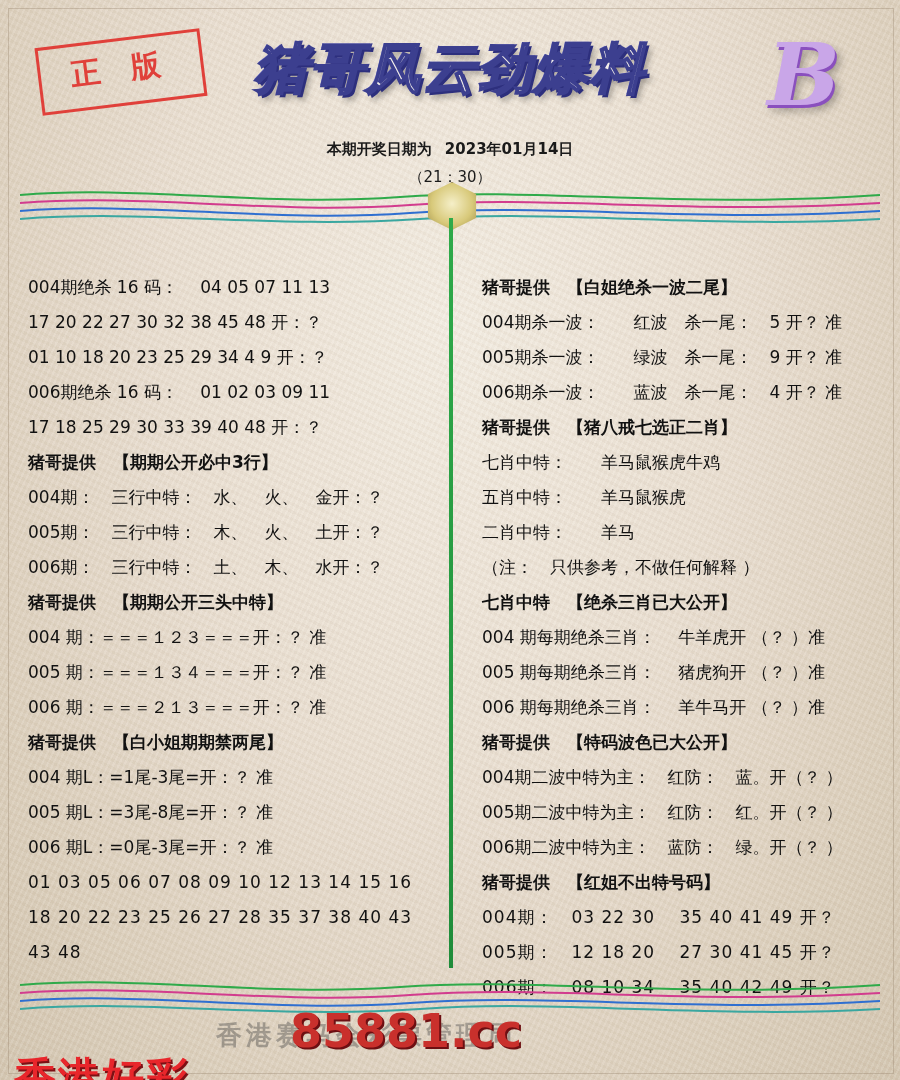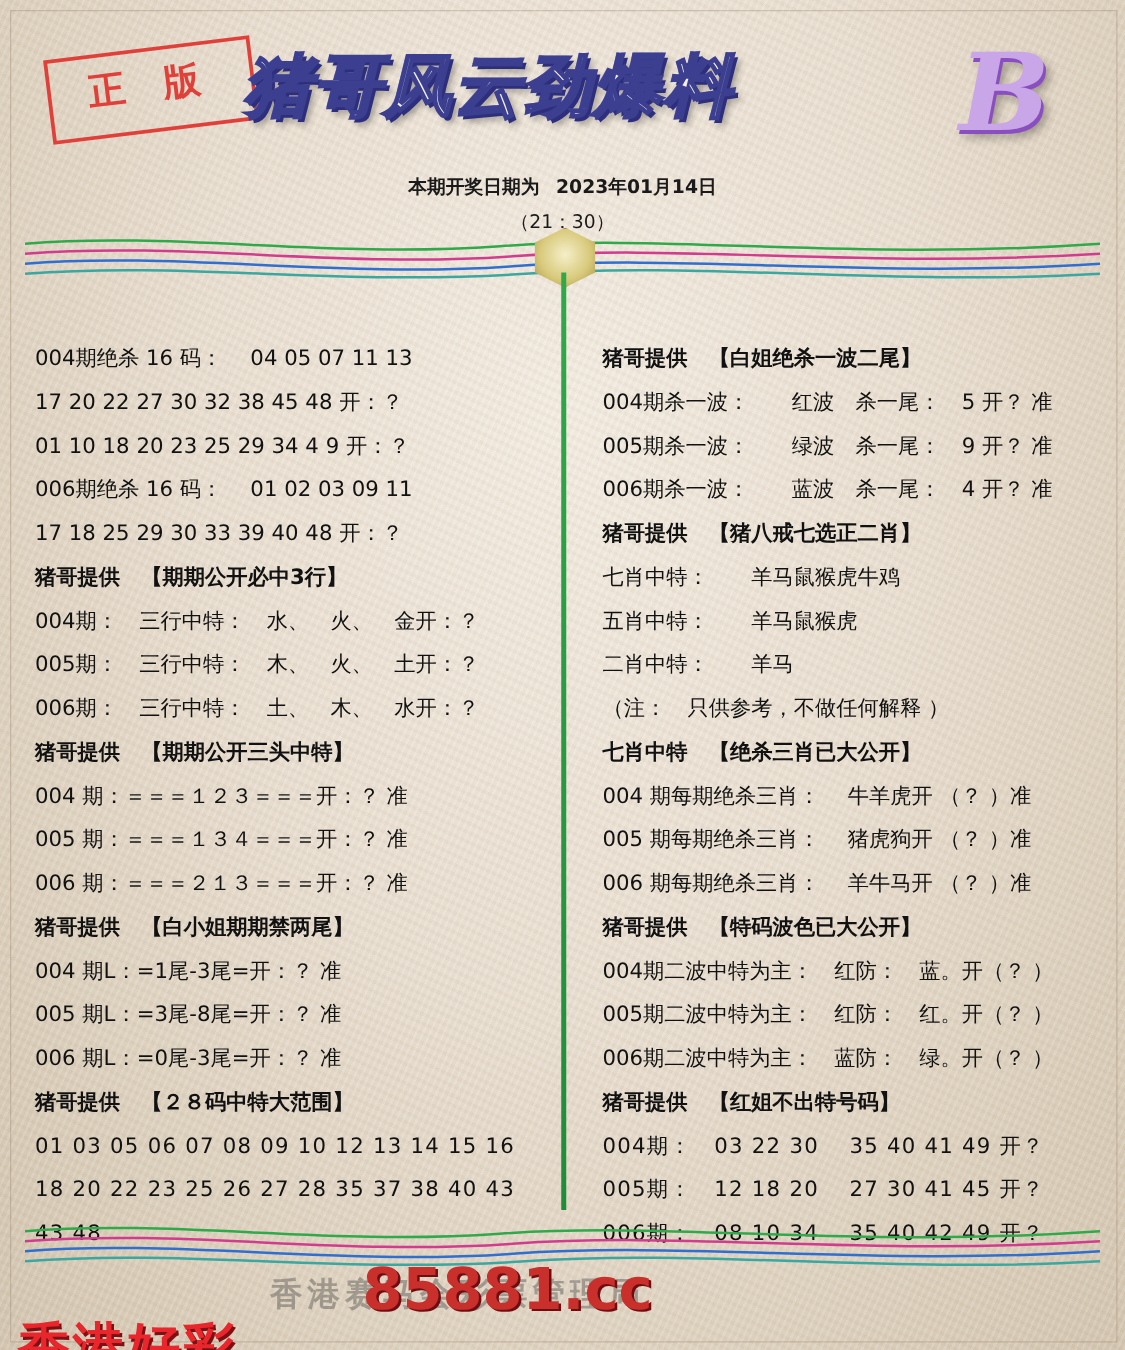--- a/index.html
+++ b/index.html
@@ -31,21 +31,21 @@
   .stamp{
     position:absolute;left:38px;top:38px;width:160px;height:62px;
     border:3px solid #e0403a;transform:rotate(-7deg);
   }
   .stamp span{
     display:block;text-align:center;line-height:56px;
     color:#e0403a;font-size:30px;font-weight:bold;letter-spacing:10px;
     font-family:"DejaVu Sans","Liberation Sans",sans-serif;
   }
   .title{
-    position:absolute;left:195px;top:38px;width:510px;text-align:left;
+    position:absolute;left:195px;top:38px;width:510px;text-align:center;
     font-size:54px;font-weight:bold;line-height:62px;
     color:#f2eeea;
     -webkit-text-stroke:2px #3c3f8f;
     text-shadow:
       3px 3px 0 #2d2f7d,
       -1px -1px 0 #6f72c9,
       5px 6px 6px rgba(0,0,0,0.35);
     font-family:"DejaVu Sans","Liberation Sans",sans-serif;
     letter-spacing:2px;
     font-style:italic;
@@ -158,21 +158,20 @@
     <div class="row">005期：　三行中特：　木、　火、　土开：？</div>
     <div class="row">006期：　三行中特：　土、　木、　水开：？</div>
     <div class="row hd">猪哥提供　【期期公开三头中特】</div>
     <div class="row">004 期：＝＝＝１２３＝＝＝开：？ 准</div>
     <div class="row">005 期：＝＝＝１３４＝＝＝开：？ 准</div>
     <div class="row">006 期：＝＝＝２１３＝＝＝开：？ 准</div>
     <div class="row hd">猪哥提供　【白小姐期期禁两尾】</div>
     <div class="row">004 期L：=1尾-3尾=开：？ 准</div>
     <div class="row">005 期L：=3尾-8尾=开：？ 准</div>
     <div class="row">006 期L：=0尾-3尾=开：？ 准</div>
-    <div class="row hd">猪哥提供　【２８码中特大范围】</div>
     <div class="row nums">01 03 05 06 07 08 09 10 12 13 14 15 16</div>
     <div class="row nums">18 20 22 23 25 26 27 28 35 37 38 40 43</div>
     <div class="row nums">43 48</div>
   </div>
 
   <div class="col col-right">
     <div class="row hd">猪哥提供　【白姐绝杀一波二尾】</div>
     <div class="row">004期杀一波：　　红波　杀一尾：　5 开？ 准</div>
     <div class="row">005期杀一波：　　绿波　杀一尾：　9 开？ 准</div>
     <div class="row">006期杀一波：　　蓝波　杀一尾：　4 开？ 准</div>

